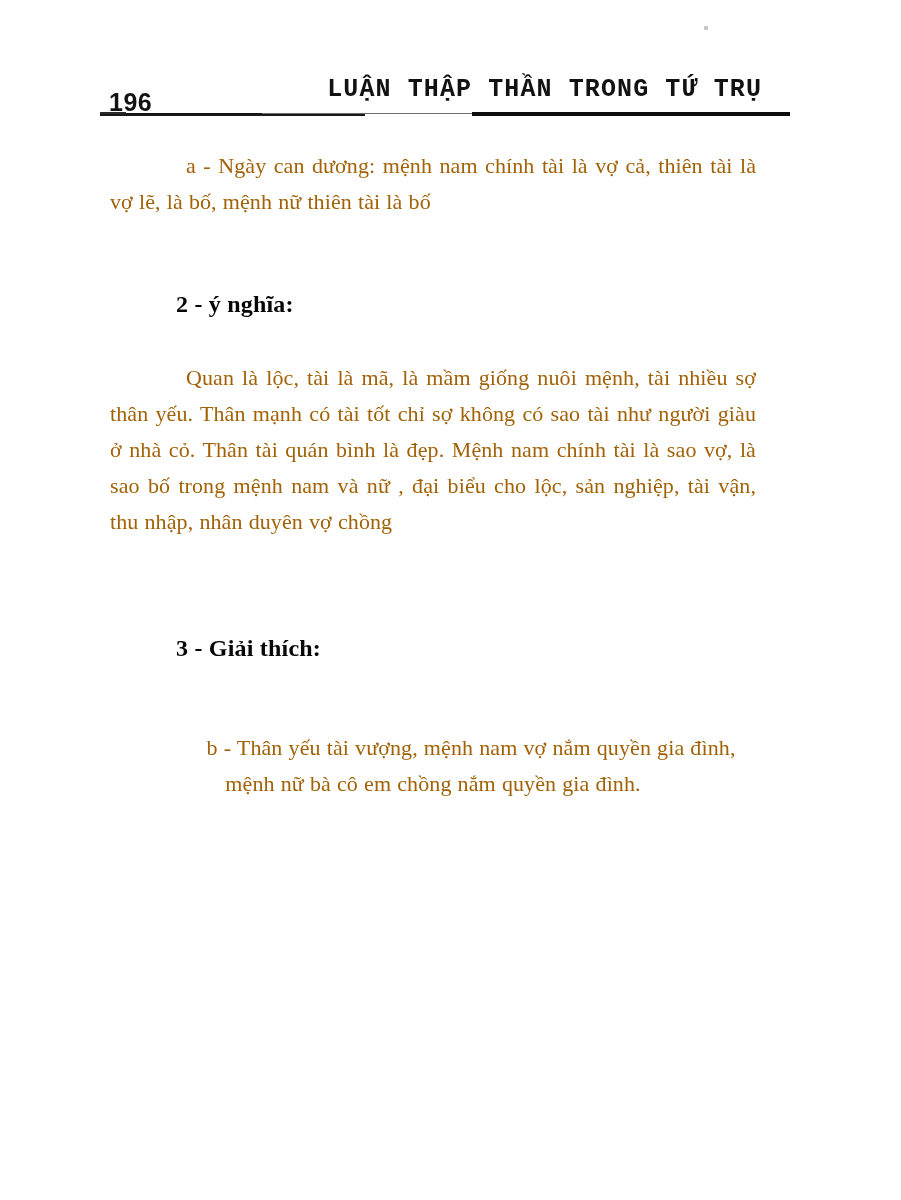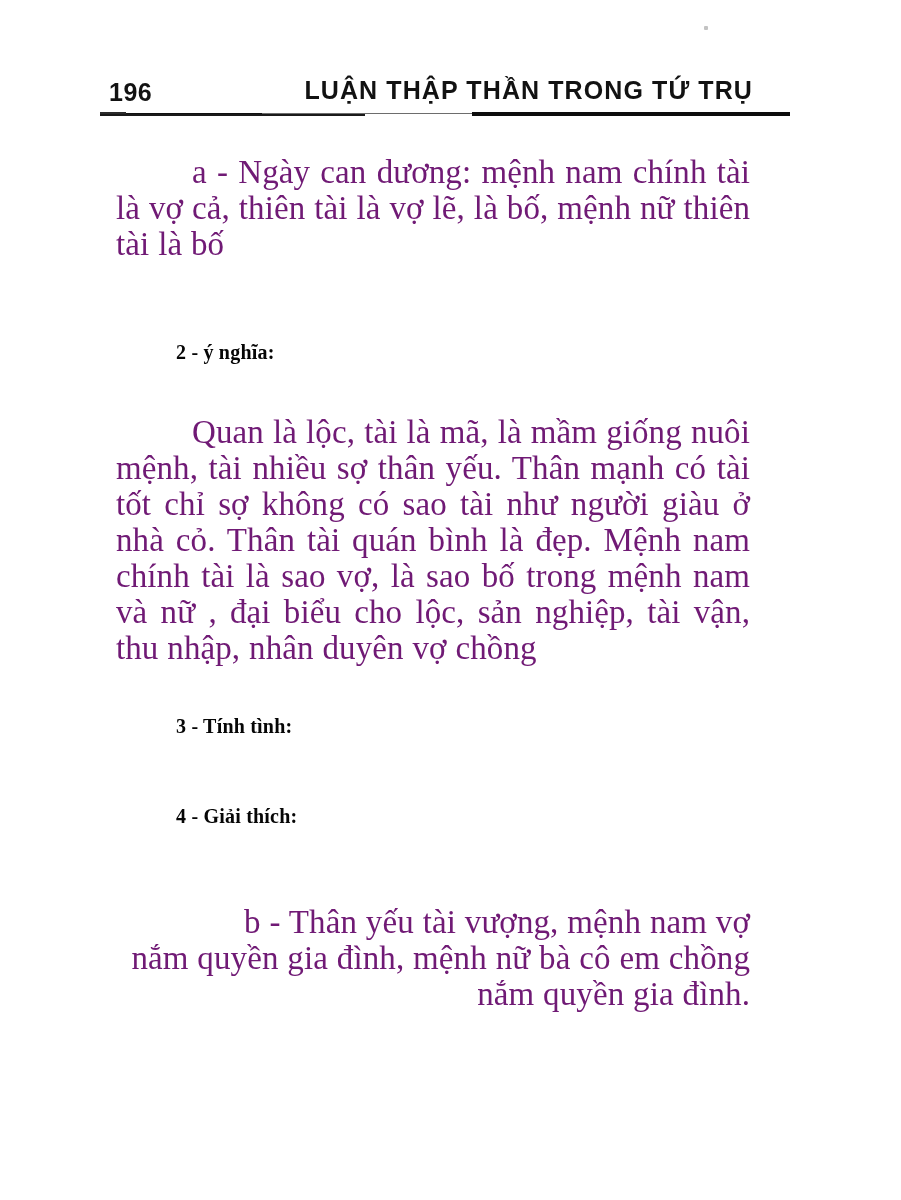--- a/index.html
+++ b/index.html
@@ -38,34 +38,34 @@
     position: absolute;
     left: 100px;
     top: 74px;
     width: 665px;
     height: 36px;
   }
 
   .folio {
     position: absolute;
     left: 9px;
-    top: 2px;
+    top: 12px;
     font-family: "Liberation Sans", "DejaVu Sans", sans-serif;
     font-size: 25px;
     font-weight: 600;
     letter-spacing: .5px;
     color: #121212;
     line-height: 32px;
   }
 
   .head-title {
     position: absolute;
-    right: 12px;
+    right: 3px;
     top: 0;
-    font-family: Liberation Sans, sans-serif;
+    font-family: Liberation Mono, monospace;
     font-size: 25px;
     font-weight: 600;
     letter-spacing: 1.1px;
     color: #121212;
     line-height: 32px;
     white-space: nowrap;
   }
 
   
   .head-rule {
@@ -89,35 +89,35 @@
 
   
   .body-col {
     position: absolute;
     left: 100px;
     top: 138px;
     width: 666px;
   }
 
   p.para {
-    margin: 16px;
-    font-size: 33px;
+    margin: 10px;
+    font-size: 22px;
     line-height: 36px;
     text-align: justify;
     text-indent: 76px;
     letter-spacing: .1px;
     word-spacing: .5px;
-    color: #701a75;
+    color: #a16207;
   }
 
-  p.para.last-loose { text-align: right; }
+  p.para.last-loose { text-align: center; }
 
   h2.section {
     margin: 0;
-    font-size: 20px;
+    font-size: 24px;
     line-height: 36px;
     font-weight: bold;
     text-indent: 76px;
     letter-spacing: .2px;
     color: #060606;
   }
 
   
   .gap-a { height: 30px; }
   .gap-b { height: 26px; }
@@ -158,28 +158,27 @@
     <div class="gap-b"></div>
 
     <h2 class="section">2 - ý nghĩa:</h2>
 
     <div class="gap-c"></div>
 
     <p class="para">Quan là lộc, tài là mã, là mầm giống nuôi mệnh, tài nhiều sợ thân yếu. Thân mạnh có tài tốt chỉ sợ không có sao tài như người giàu ở nhà cỏ. Thân tài quán bình là đẹp. Mệnh nam chính tài là sao vợ, là sao bố trong mệnh nam và nữ , đại biểu cho lộc, sản nghiệp, tài vận, thu nhập, nhân duyên vợ chồng</p>
 
     <div class="gap-d"></div>
 
-    <h2 class="section">3 - Tính tình:</h2>
 
     <div class="gap-e"></div>
 
 
     <div class="gap-f"></div>
 
-    <h2 class="section">4 - Giải thích:</h2>
+    <h2 class="section">3 - Giải thích:</h2>
 
     <div class="gap-g"></div>
 
 
     <div class="gap-h"></div>
 
     <p class="para last-loose">b - Thân yếu tài vượng, mệnh nam vợ nắm quyền gia đình, mệnh nữ bà cô em chồng nắm quyền gia đình.</p>
 
   </div>
 </div>

